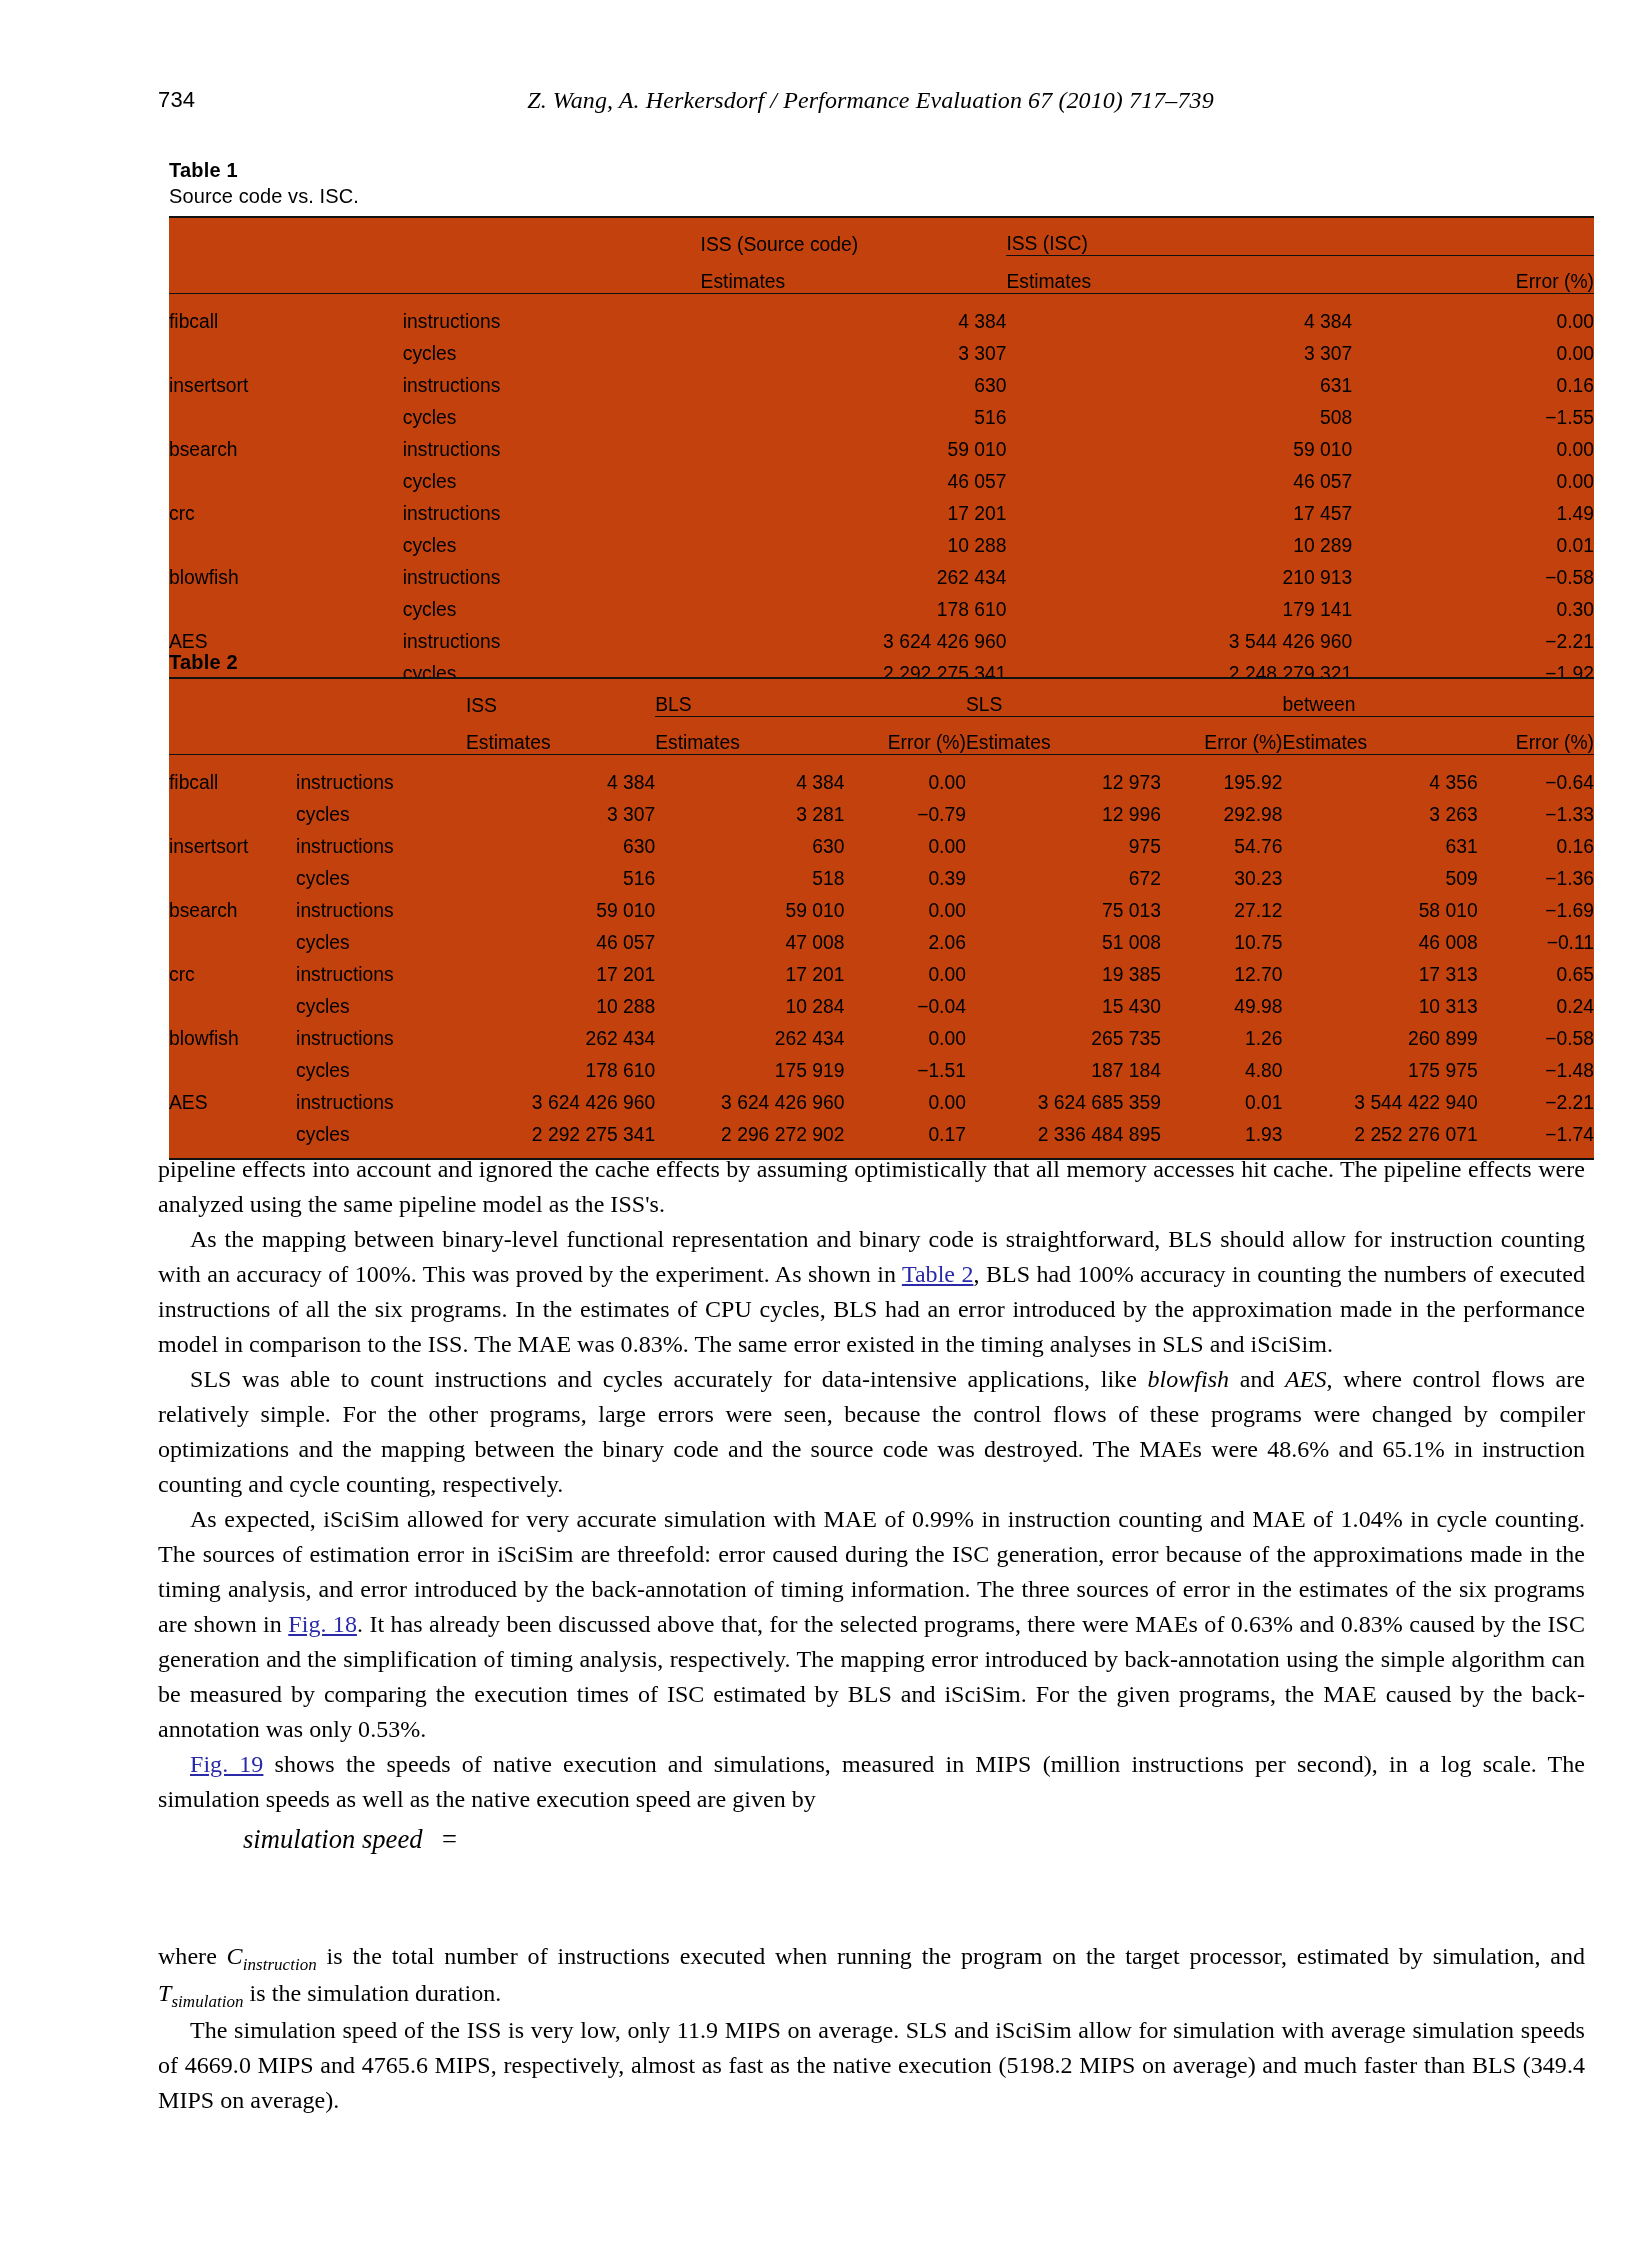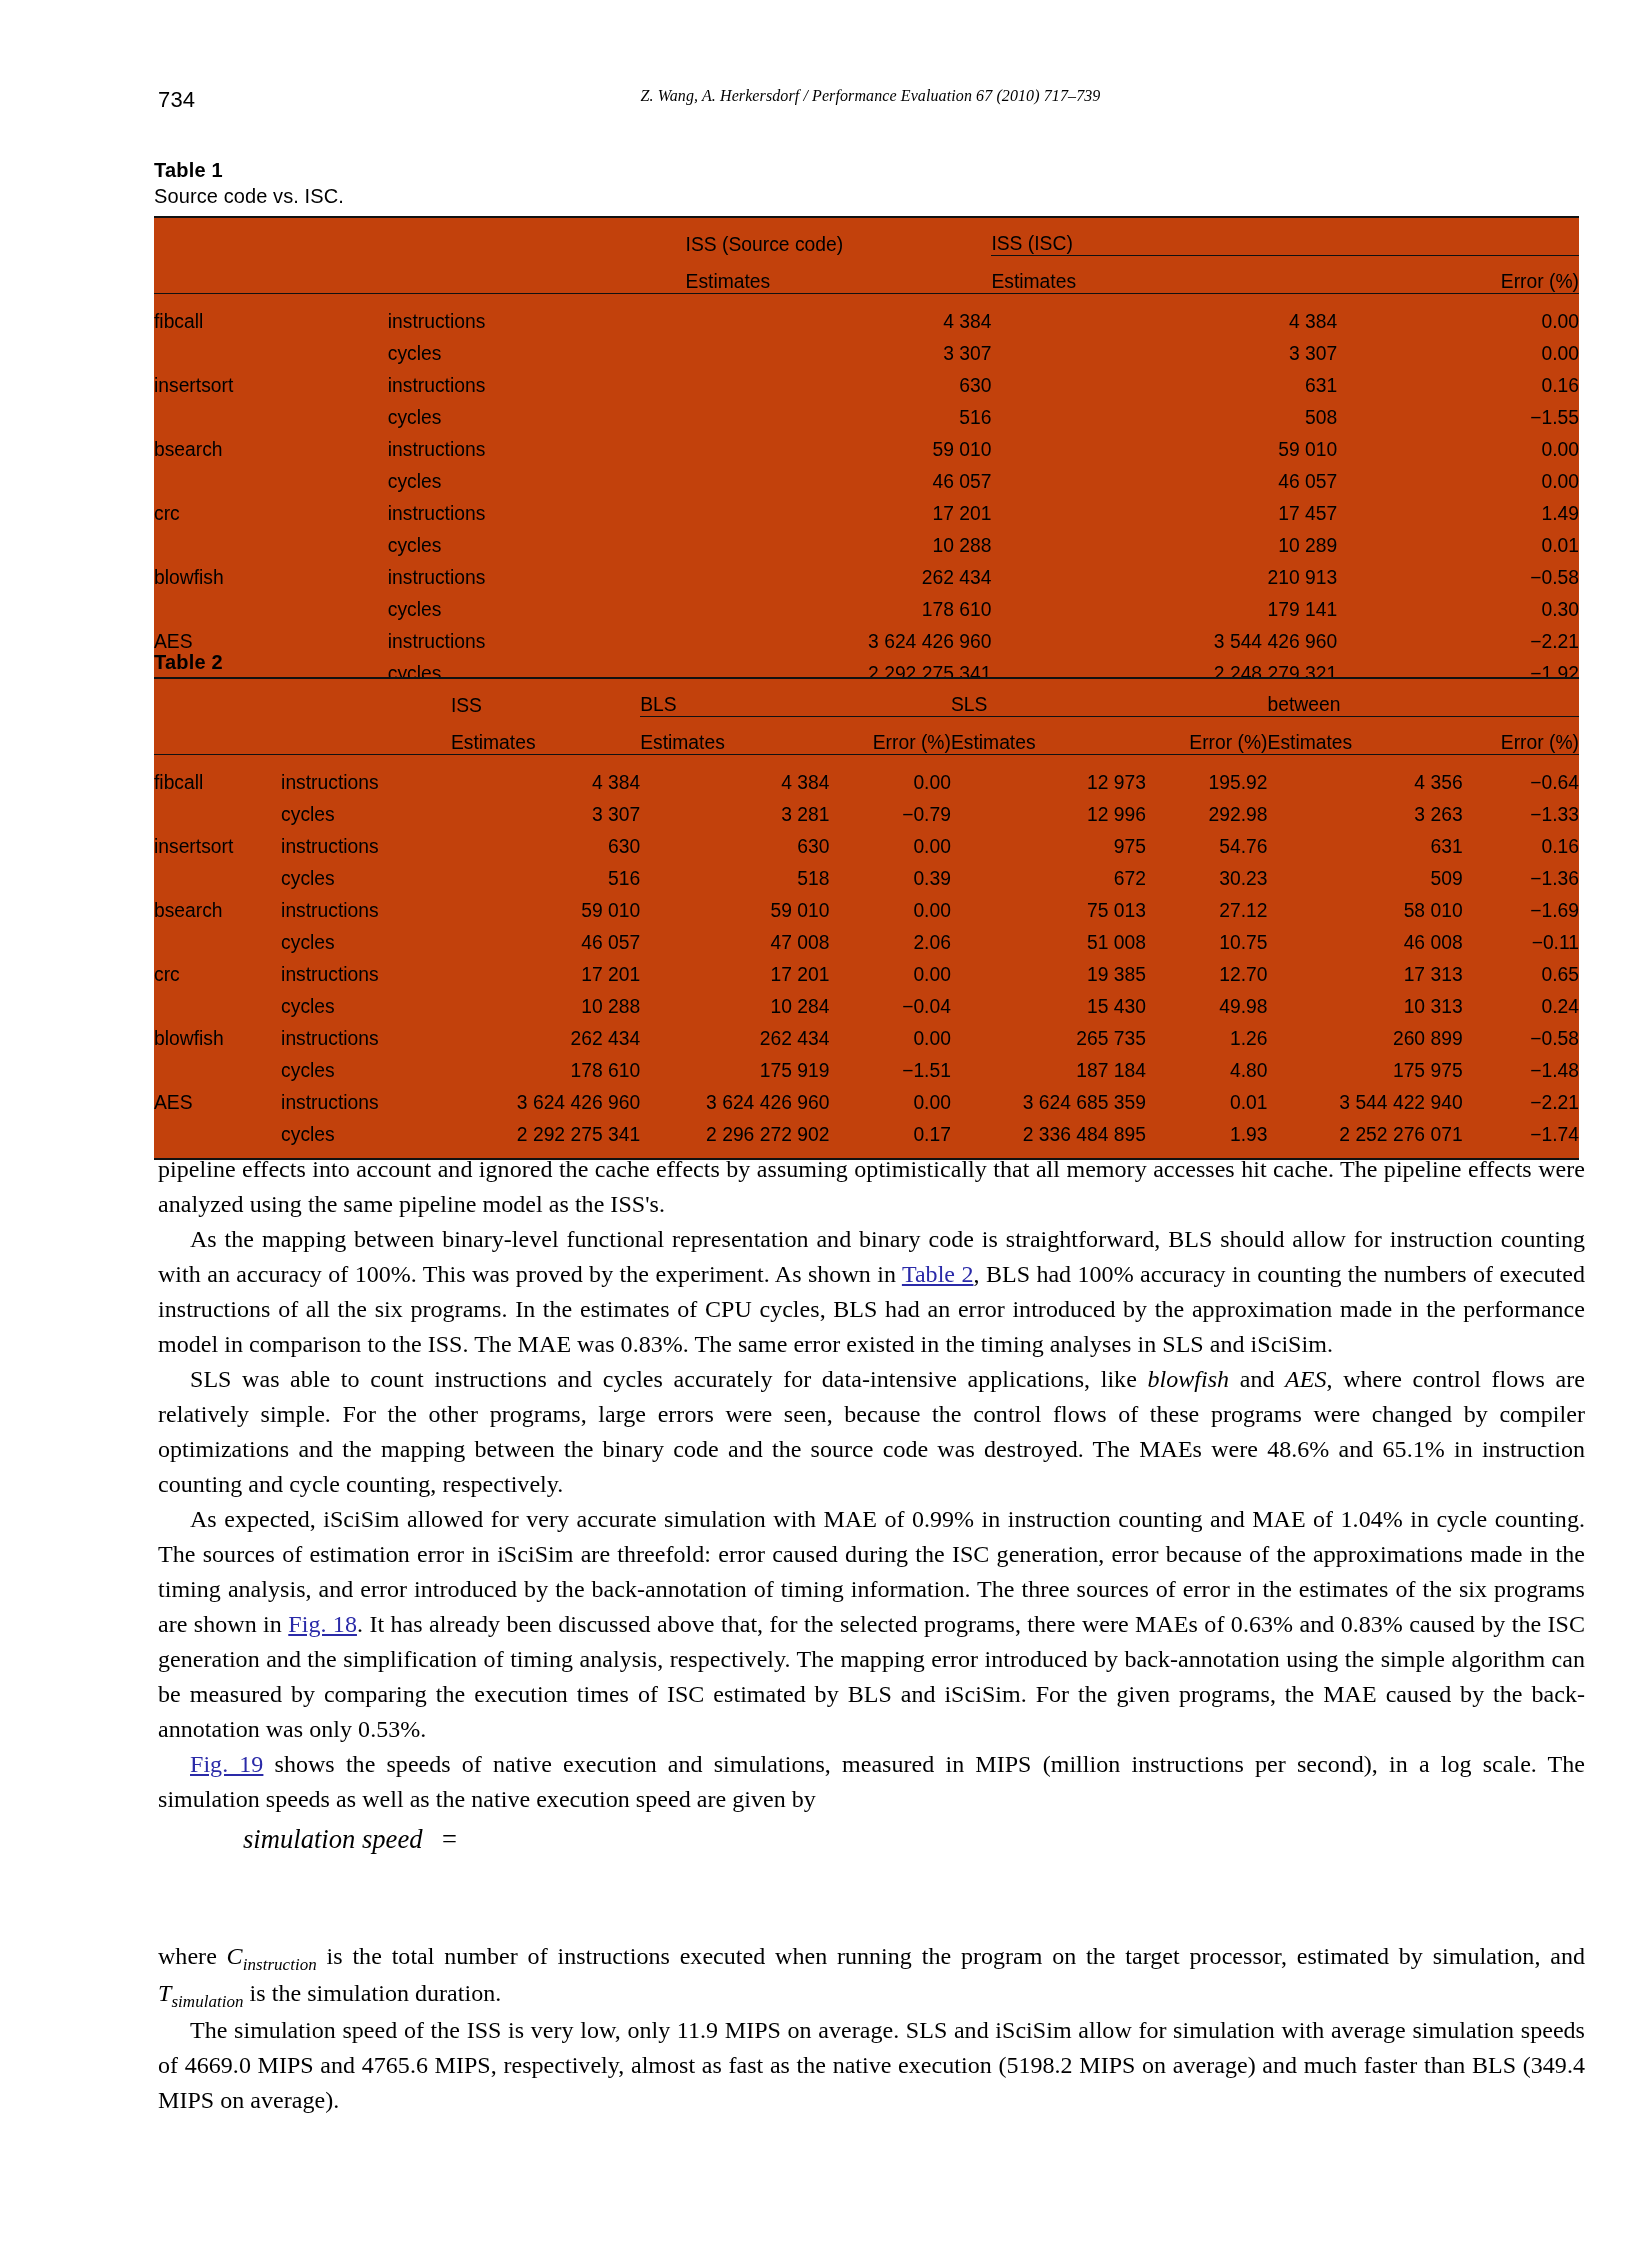--- a/index.html
+++ b/index.html
@@ -40,26 +40,26 @@
     font-size: 22px;
     letter-spacing: 0.2px;
   }
   .runhead .cite {
     position: absolute;
     left: 0;
     right: 0;
     top: 0;
     text-align: center;
     font-style: italic;
-    font-size: 16px;
+    font-size: 24px;
     letter-spacing: 0.1px;
   }
 
   
-  .tblock { position: absolute; left: 109px; width: 1406px; }
+  .tblock { position: absolute; left: 124px; width: 1406px; }
   #table1-block { top: 159px; }
   #table2-block { top: 651px; }
 
   .tbl-num {
     font-family: "Liberation Sans", "DejaVu Sans", sans-serif;
     font-weight: bold;
     font-size: 20px;
     letter-spacing: 0.2px;
     margin: 0 0 3.2px 0;
   }

